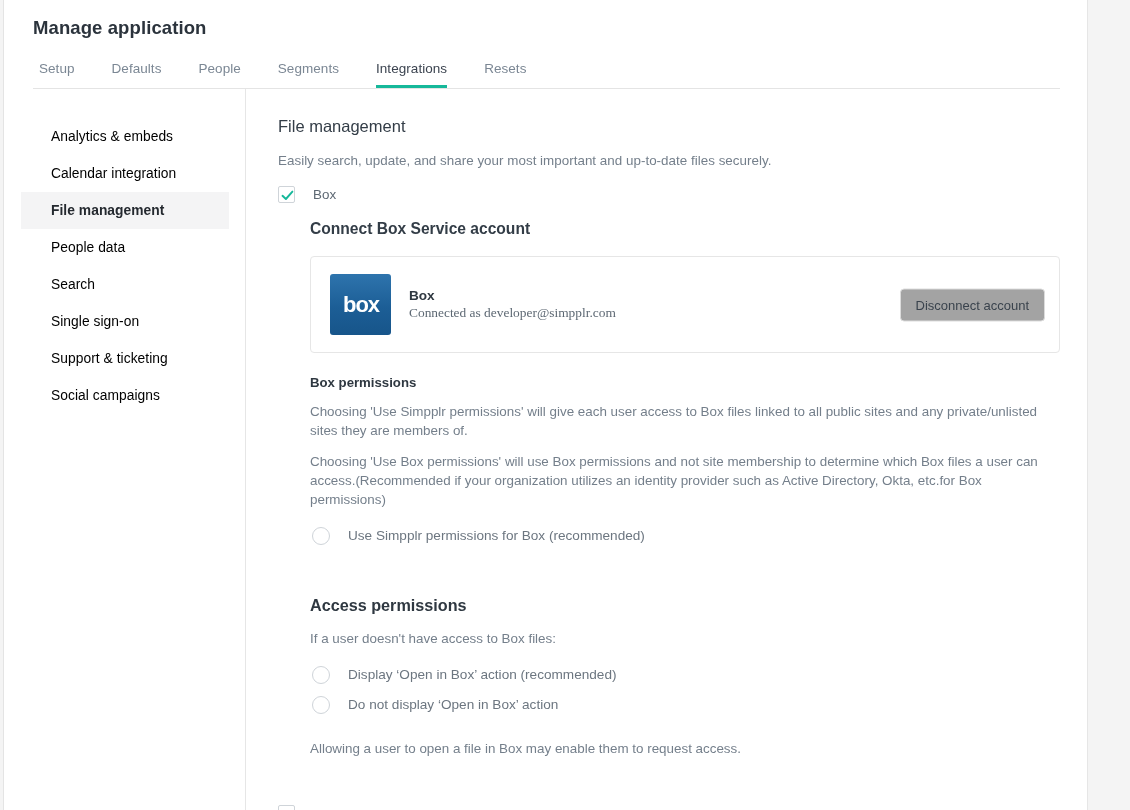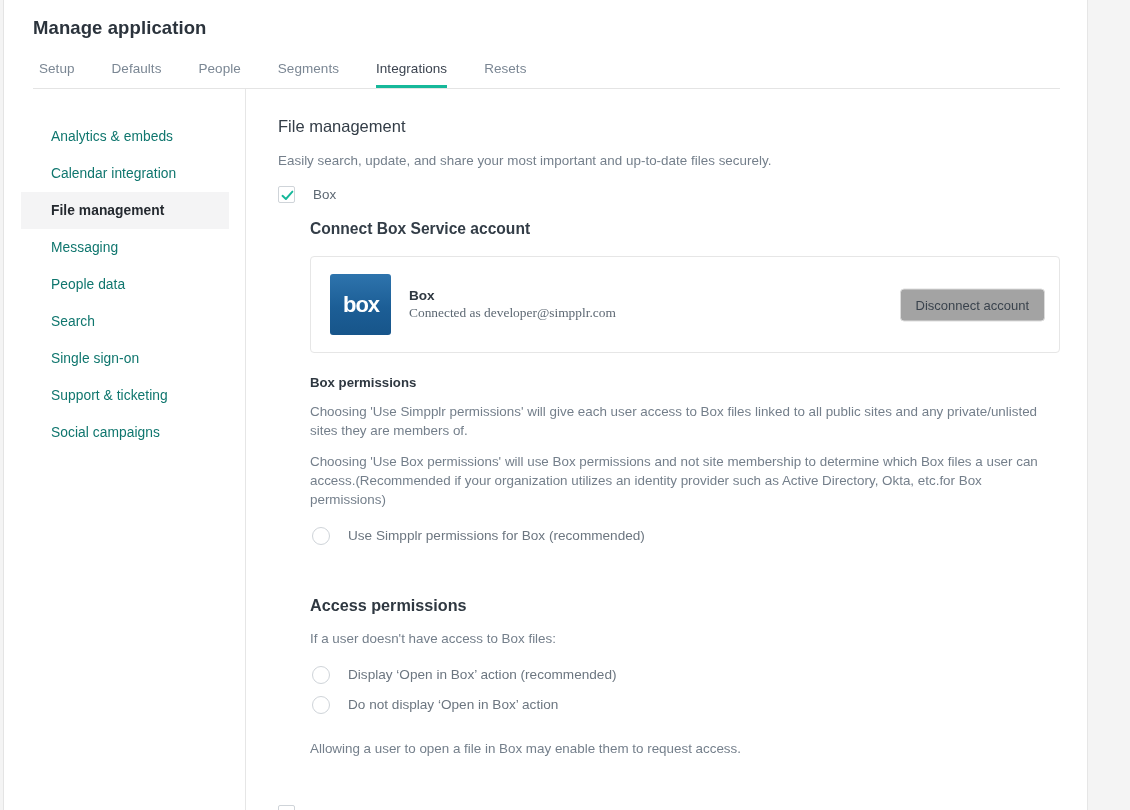--- a/index.html
+++ b/index.html
@@ -81,21 +81,21 @@
     height: 721px;
     padding-top: 29px;
   }
   .side-item {
     height: 37px;
     display: flex;
     align-items: center;
     padding-left: 30px;
     margin: 0 13px 0 17px;
     font-size: 13.8px;
-    color: #0f766e;
+    color: #000000;
     cursor: pointer;
     letter-spacing: 0.05px;
   }
   .side-item.active {
     background: #f4f4f5;
     color: #24292f;
     font-weight: bold;
   }
 
   .side-divider {
@@ -287,21 +287,20 @@
       <div class="tab active">Integrations</div>
       <div class="tab">Resets</div>
     </div>
 
     <div class="header-rule"></div>
 
     <div class="sidebar">
       <div class="side-item">Analytics &amp; embeds</div>
       <div class="side-item">Calendar integration</div>
       <div class="side-item active">File management</div>
-      <div class="side-item">Messaging</div>
       <div class="side-item">People data</div>
       <div class="side-item">Search</div>
       <div class="side-item">Single sign-on</div>
       <div class="side-item">Support &amp; ticketing</div>
       <div class="side-item">Social campaigns</div>
     </div>
     <div class="side-divider"></div>
 
     <div class="content">
 

